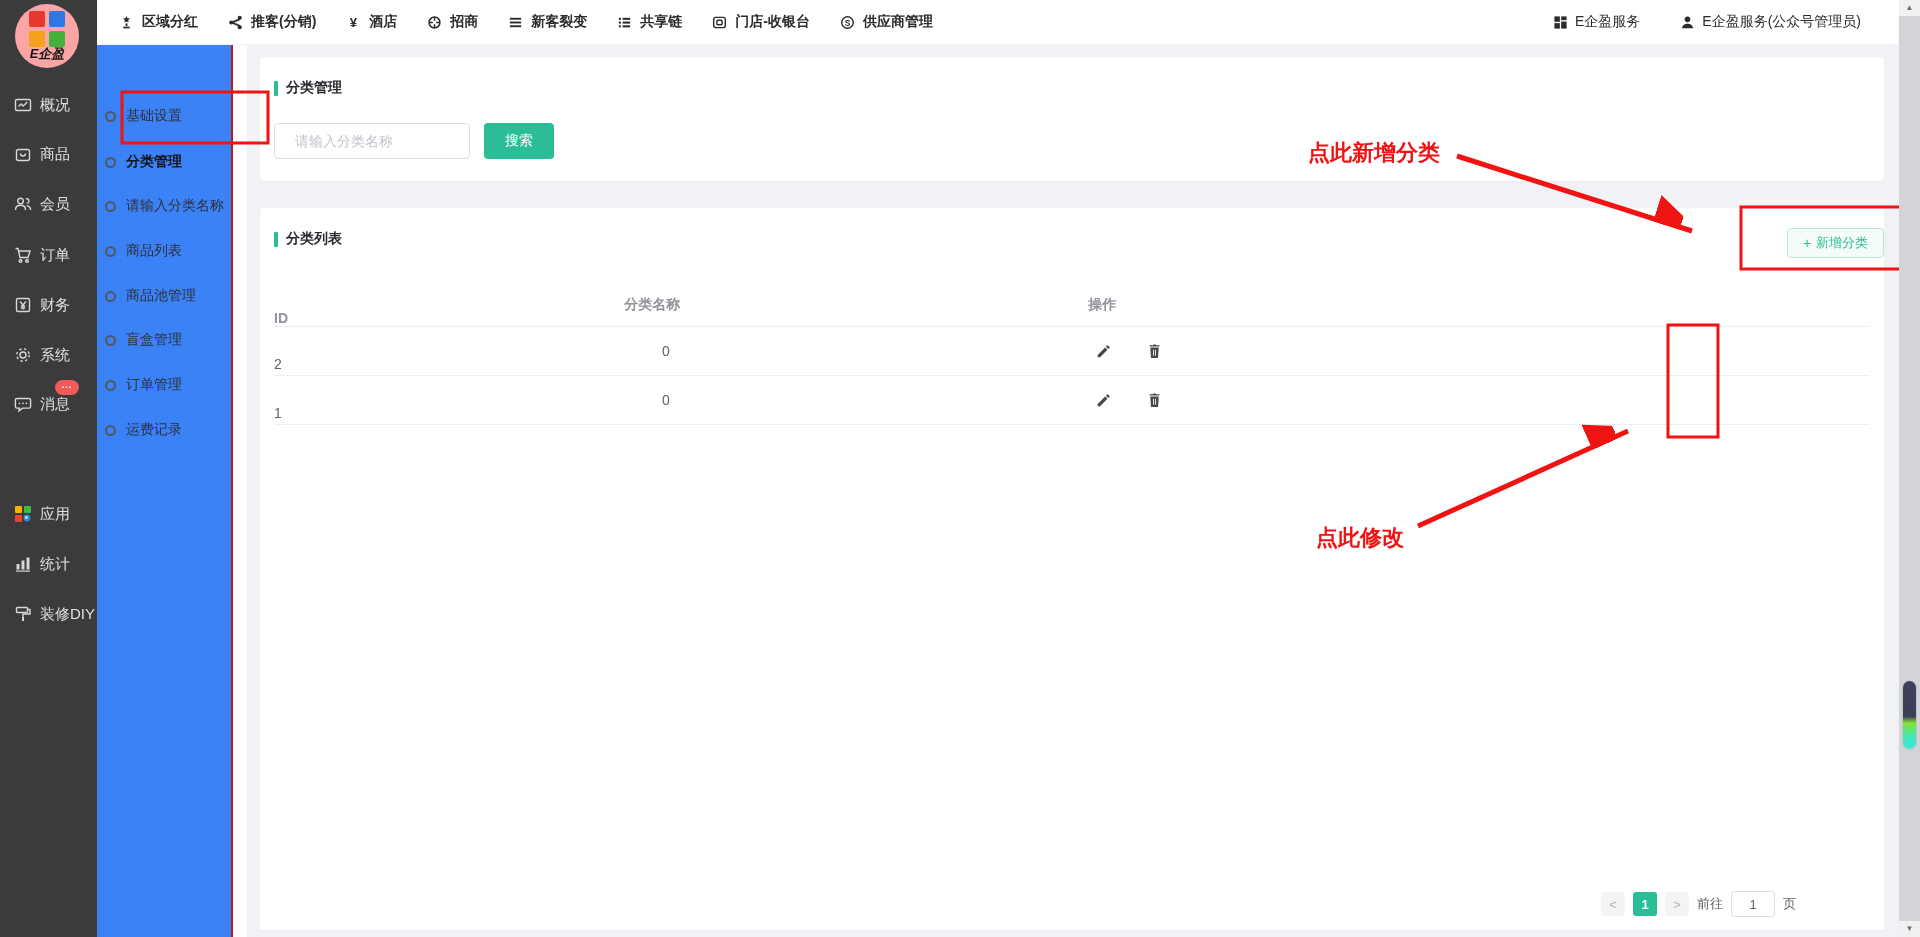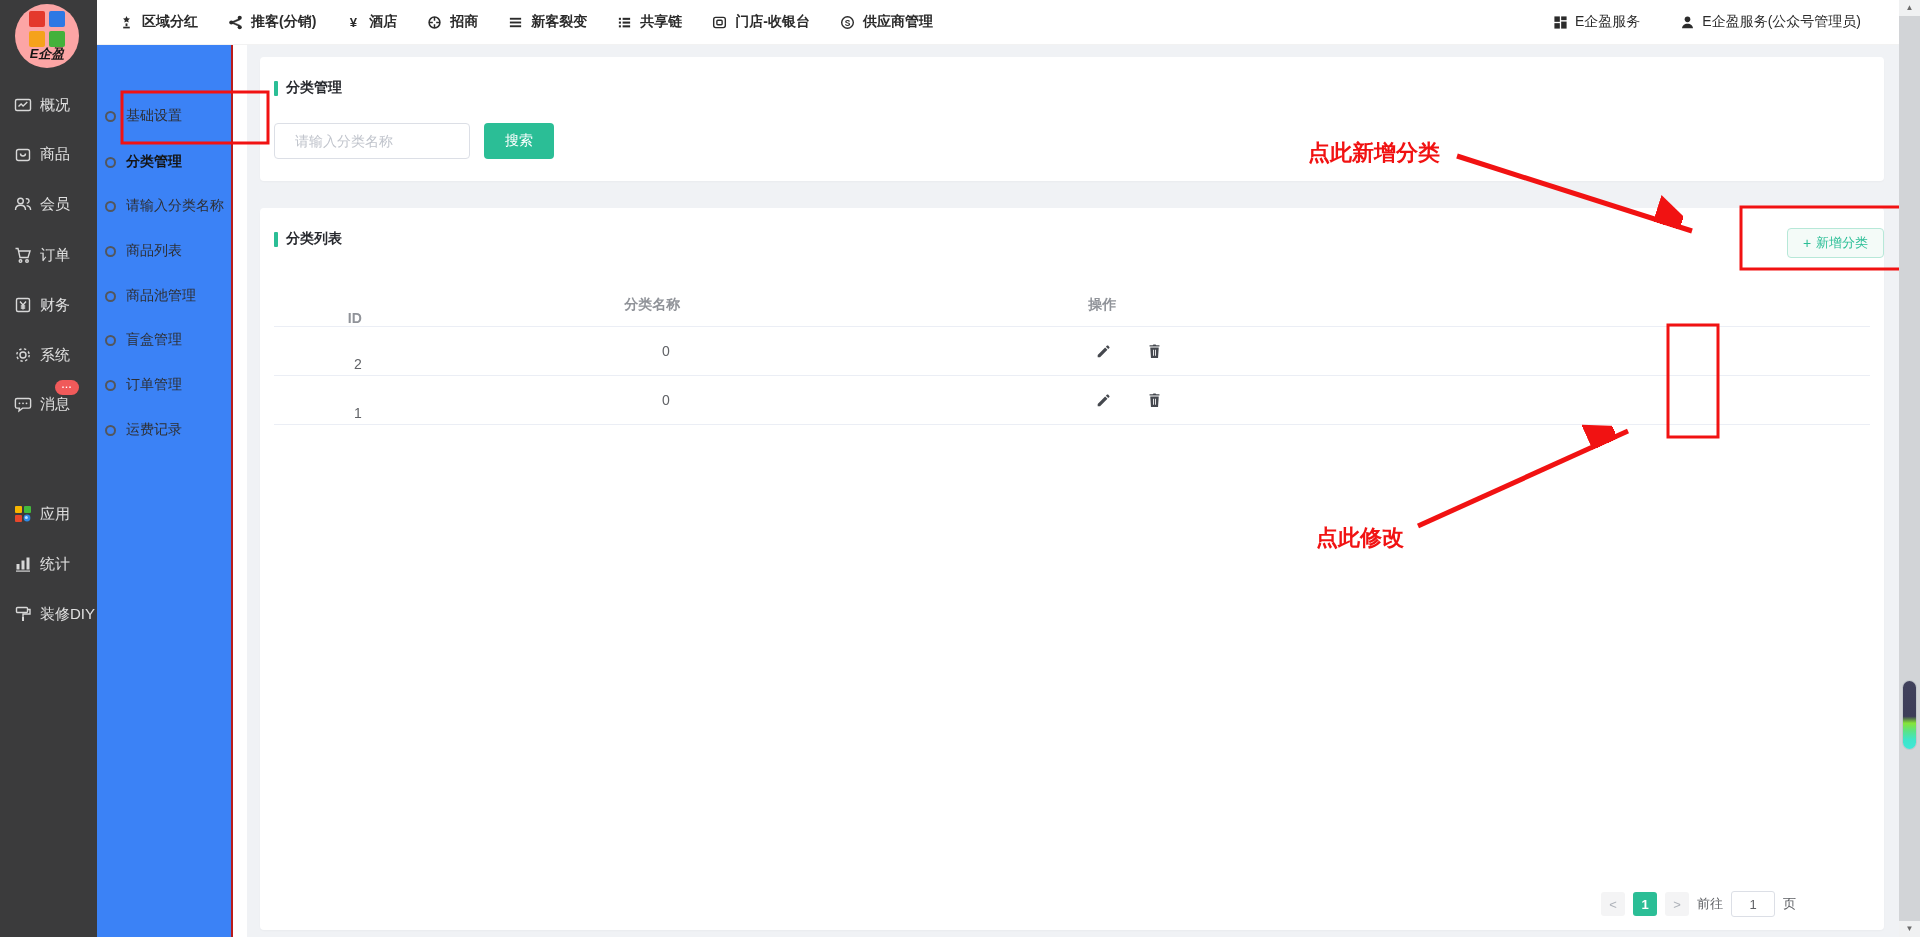--- a/index.html
+++ b/index.html
@@ -50,21 +50,21 @@
   .btn-add { position:absolute; left:1527px; top:20px; width:97px; height:30px; background:#f4fbf8; color:#2bbe96;
              border:1px solid #b7e8d8; border-radius:4px; font-size:13px; cursor:pointer; font-family:inherit;
              display:flex; align-items:center; justify-content:center; gap:5px; }
   .btn-add .plus { font-size:14px; line-height:1; }
 
   
   .table { position:absolute; left:14px; top:76px; width:1596px; font-size:14px; }
   .tr { display:flex; align-items:center; border-bottom:1px solid #ebeef5; }
   .thead { height:43px; color:#909399; font-weight:600; }
   .trow { height:49px; color:#606266; }
-  .c1 { width:5.5%; text-align:right;margin-top:25px; }
+  .c1 { width:5.5%; text-align:left;margin-top:25px; }
   .c2 { width:38.1%; text-align:center; }
   .c3 { width:36.4%; text-align:center; }
   .c4 { width:20%; display:flex; align-items:center; justify-content:center; gap:30px; }
   .op-btn { background:none; border:none; cursor:pointer; padding:2px; line-height:0; }
   .op-btn svg { width:17px; height:17px; fill:#45484e; }
 
   
   .pagination { position:absolute; right:88px; bottom:13px; display:flex; align-items:center; gap:8px; font-size:13px; color:#606266; }
   .pg-btn { width:24px; height:24px; border:none; border-radius:3px; background:#f4f4f5; color:#aeb2b9; font-size:13px;
             cursor:pointer; font-family:inherit; line-height:1; }

